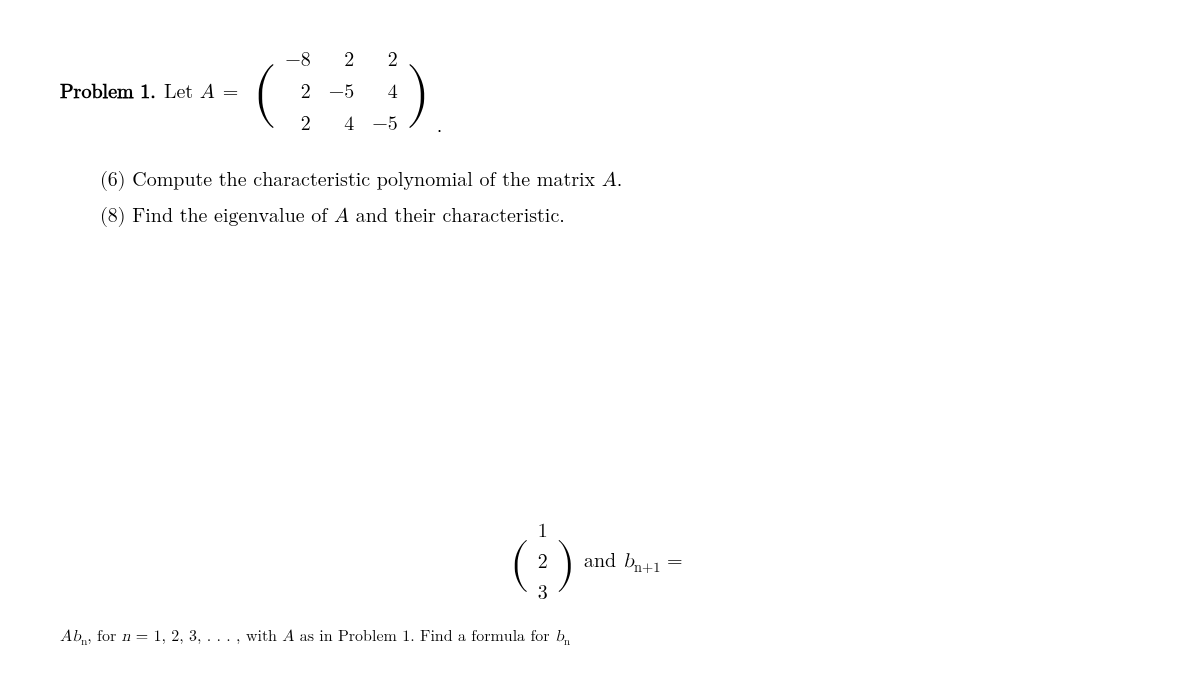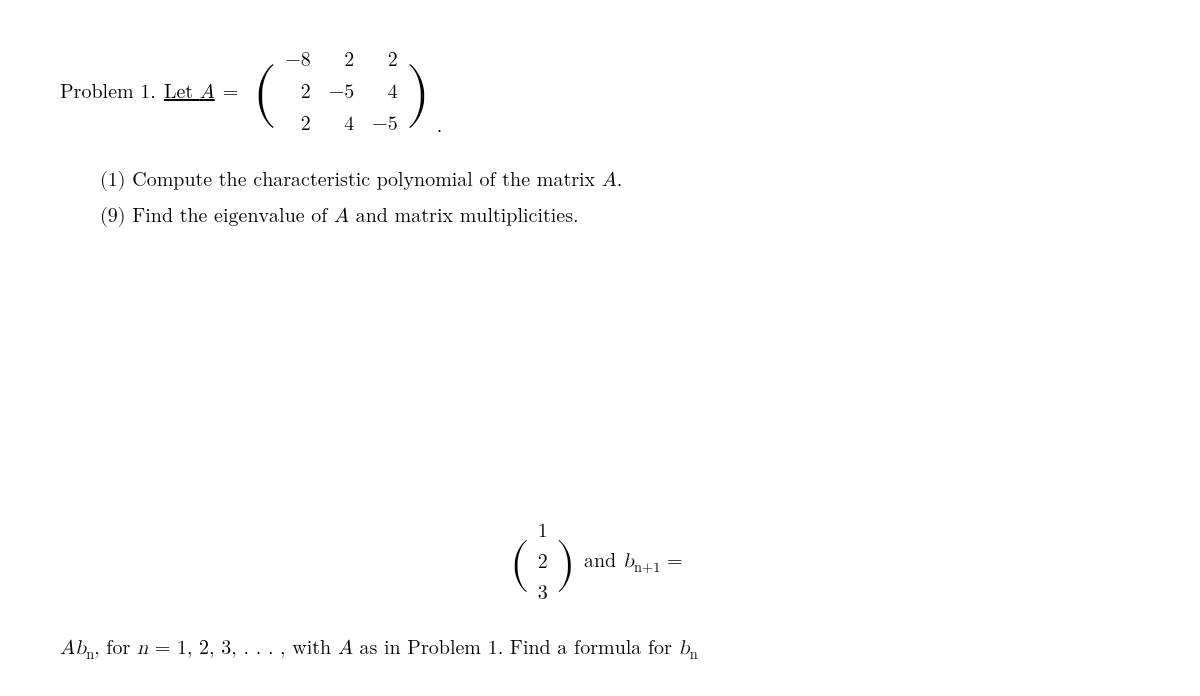--- a/index.html
+++ b/index.html
@@ -24,29 +24,28 @@
     }
 
     .problem-header {
       display: flex;
       align-items: center;
       margin-bottom: 18px;
       margin-top: 10px;
     }
 
     .problem-label {
-      font-weight: normal;
+      font-weight: bold;
       margin-right: 8px;
       font-size: 20px;
     }
 
     .let-A {
       margin-right: 8px;
       font-size: 20px;
-      text-decoration: underline;
     }
 
     .equals-sign {
       margin-right: 10px;
       font-size: 20px;
     }
 
     
     .matrix-container {
       display: inline-flex;
@@ -143,22 +142,22 @@
       text-align: center;
       line-height: 1.55;
     }
 
     .and-text {
       font-size: 20px;
       margin: 16px 8px;
     }
 
     .bottom-line {
-      margin-top: 20px;
-      font-size: 20px;
+      margin-top: 12px;
+      font-size: 16px;
       line-height: 1.7;
     }
 
     
     sub {
       font-size: 0.72em;
     }
   </style>
 </head>
 <body>
@@ -185,24 +184,24 @@
         <span class="matrix-cell">4</span>
         <span class="matrix-cell">−5</span>
       </div>
       <span class="matrix-paren matrix-paren-right">)</span>
     </div>
     <span class="period">.</span>
   </div>
 
   <div class="sub-items">
     <div class="sub-item">
-      <span class="normal">(1) Compute the characteristic polynomial of the matrix </span><em>A</em><span class="normal">.</span>
+      <span class="normal">(6) Compute the characteristic polynomial of the matrix </span><em>A</em><span class="normal">.</span>
     </div>
     <div class="sub-item">
-      <span class="normal">(9) Find the eigenvalue of </span><em>A</em><span class="normal"> and matrix multiplicities.</span>
+      <span class="normal">(8) Find the eigenvalue of </span><em>A</em><span class="normal"> and their characteristic.</span>
     </div>
   </div>
 
   <div class="dynamical-section">
 
     <div class="small-matrix-container">
       <span class="small-matrix-paren">(</span>
       <div class="small-matrix-grid">
         <span class="small-matrix-cell">1</span>
         <span class="small-matrix-cell">2</span>

